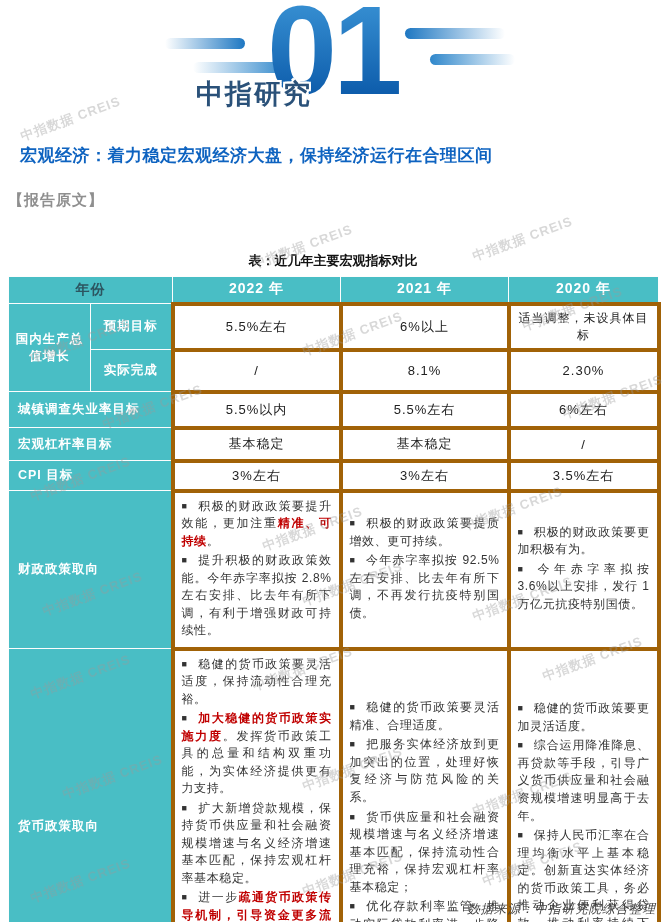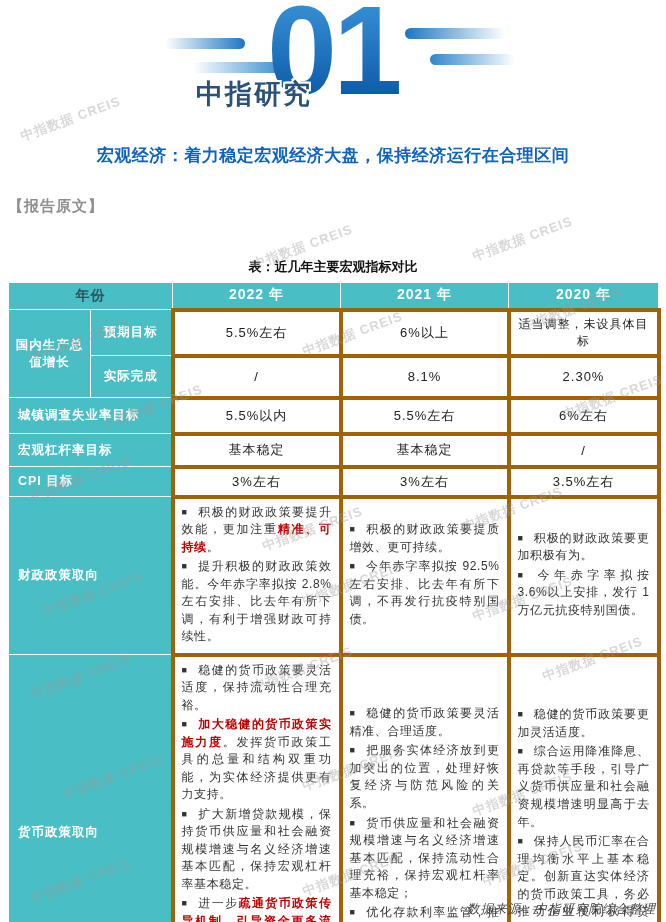--- a/index.html
+++ b/index.html
@@ -26,24 +26,24 @@
     letter-spacing:2px;z-index:2;
     text-shadow:-2px -2px 0 #fff,2px -2px 0 #fff,-2px 2px 0 #fff,2px 2px 0 #fff,0 2px 0 #fff,0 -2px 0 #fff,2px 0 0 #fff,-2px 0 0 #fff;
   }
   .sl{position:absolute;height:11px;border-radius:7px;}
   .sl1{left:165px;top:38px;width:80px;background:linear-gradient(90deg,rgba(61,151,216,0),#1d77c2);}
   .sl2{left:193px;top:62px;width:95px;background:linear-gradient(90deg,rgba(61,151,216,0),#2f87cb);}
   .sl3{left:405px;top:28px;width:100px;background:linear-gradient(90deg,#1d77c2,rgba(61,151,216,0));}
   .sl4{left:430px;top:54px;width:85px;background:linear-gradient(90deg,#2f87cb,rgba(61,151,216,0));}
   
   .title{
-    margin:16px 20px 0;text-align:center;font-size:17px;font-weight:bold;color:#0e63c0;
+    margin:16px 20px 0;text-align:left;font-size:17px;font-weight:bold;color:#0e63c0;
     letter-spacing:.5px;
   }
-  .section-label{margin:30px 0 0 8px;font-size:15px;font-weight:bold;color:#8f8f8f;letter-spacing:1px;}
+  .section-label{margin:24px 0 0 8px;font-size:15px;font-weight:bold;color:#8f8f8f;letter-spacing:1px;}
   .caption{margin:42px 0 6px;text-align:center;font-size:13px;font-weight:bold;color:#111;}
   
   table.macro{
     position:relative;z-index:2;border-collapse:collapse;table-layout:fixed;
     width:650px;margin:0 8px;background:transparent;
   }
   .macro th,.macro td{border:4px solid #a16207;}
   .macro th.teal{
     background:#49bec5;border:1.5px solid #fdfdfd;color:#fff;
     font-size:12.5px;font-weight:bold;letter-spacing:1px;padding:3px 4px;

